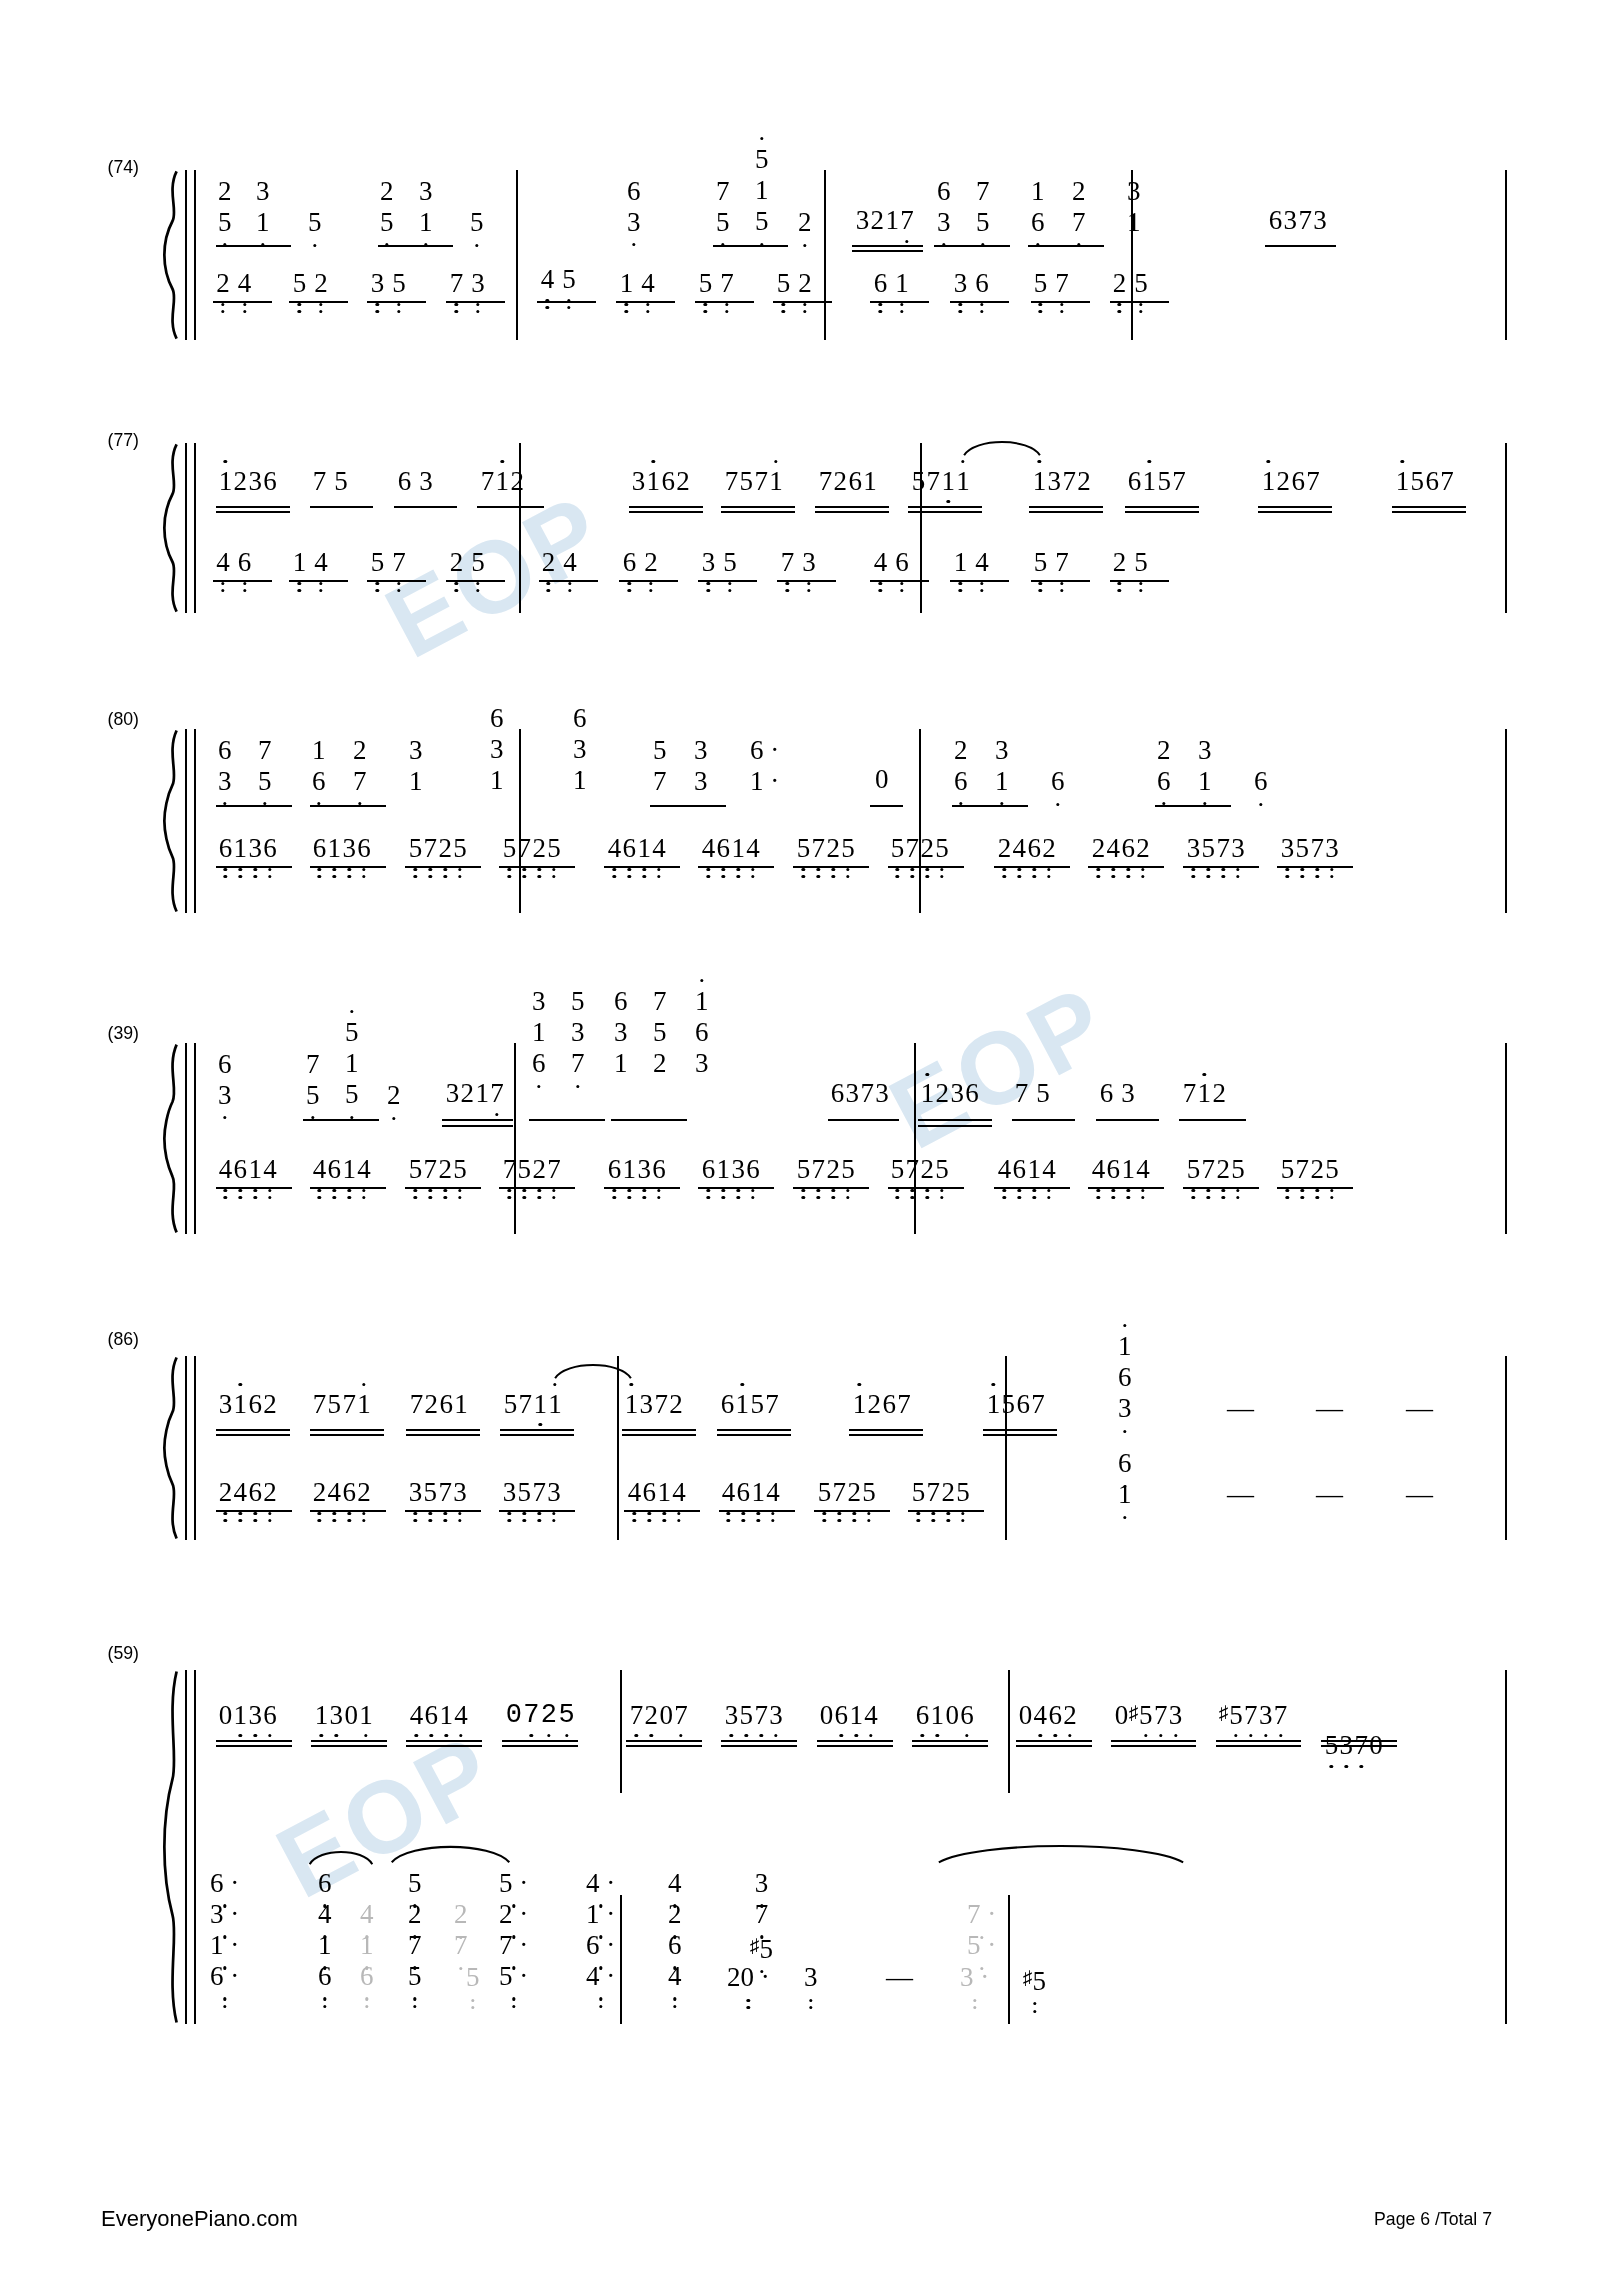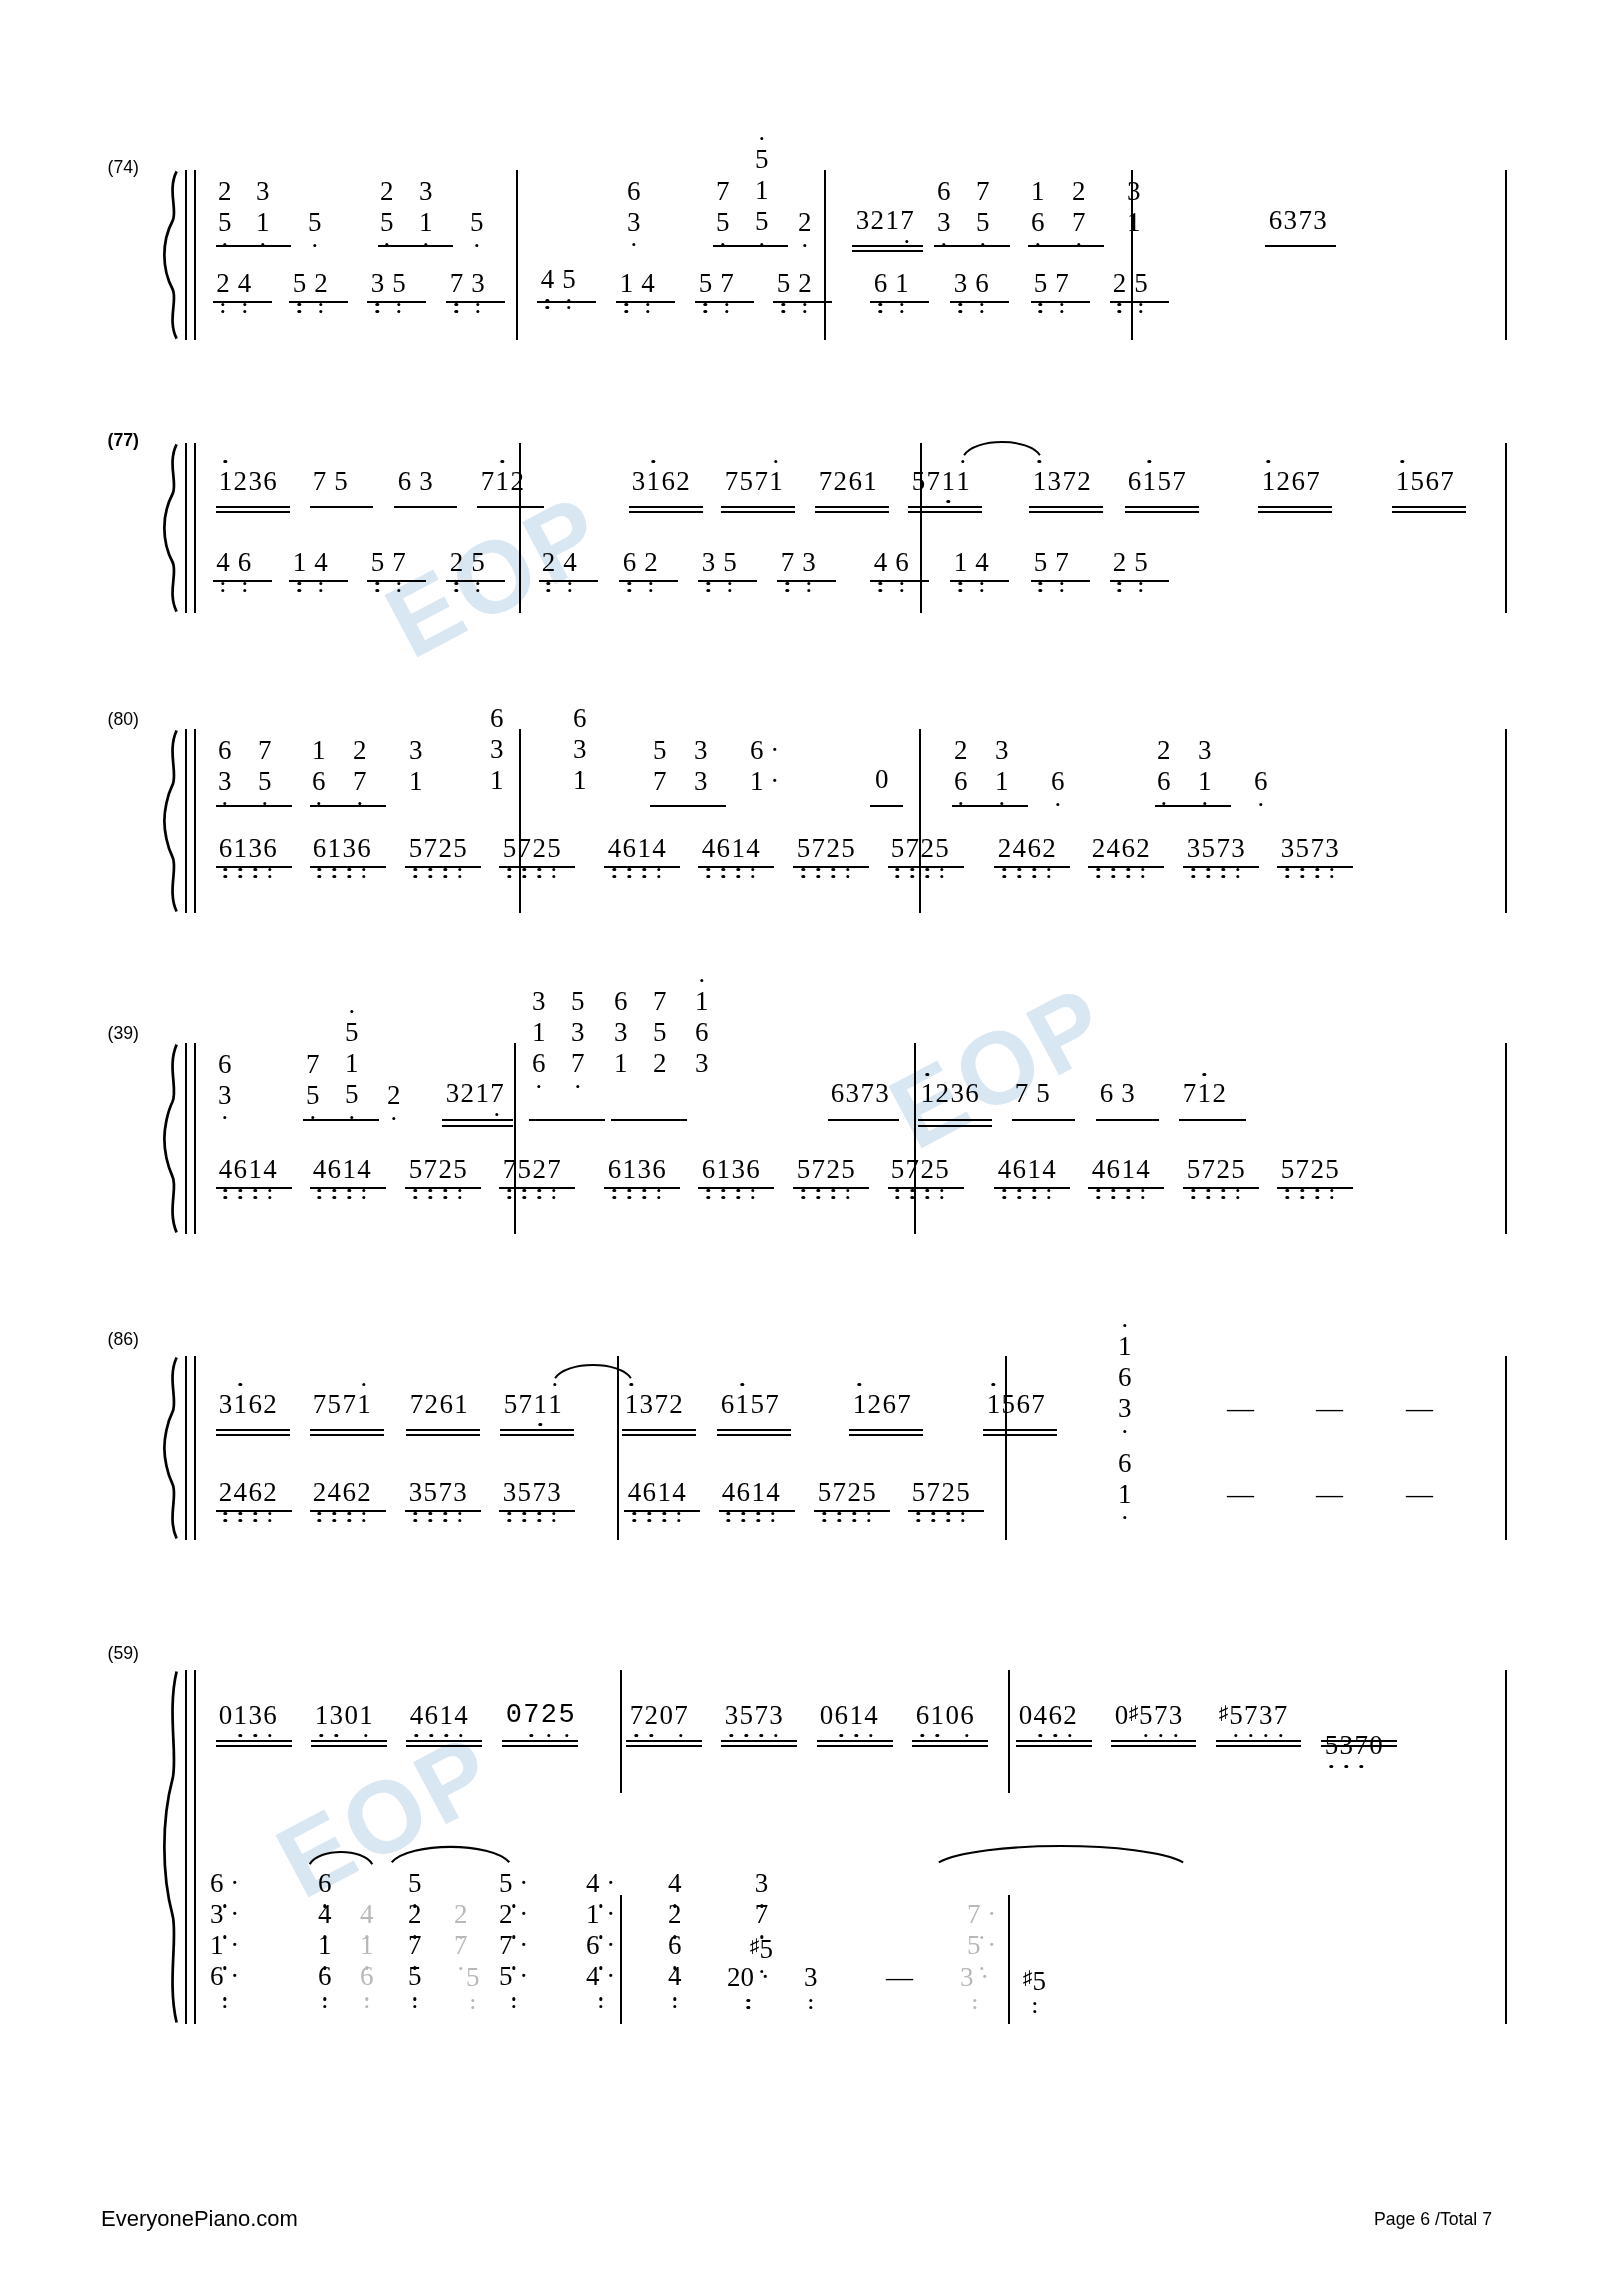--- a/index.html
+++ b/index.html
@@ -335,21 +335,21 @@
       </div>
       <div class="beam1" style="left:840px;top:35px;width:59px;"></div>
       <div class="grp" style="left:921px;top:4.1px;">
         <span class="num dot-dn2">2</span>&nbsp;<span class="num dot-dn2">5</span>
       </div>
       <div class="beam1" style="left:919px;top:35px;width:59px;"></div>
     </div>
   </div>
 
   <div class="system" style="top:416px;height:232px;">
-    <div class="measure-label" style="top:13.6px;font-weight:bold;">(77)</div>
+    <div class="measure-label" style="top:13.6px;">(77)</div>
 
     <div class="brace" style="top:27px;">
       <svg width="17.7" height="170" viewBox="0 0 26 250">
         <path d="M20 2 C6 30 22 60 14 75 C6 90 2 110 2 125 C2 140 6 160 14 175 C22 190 6 220 20 248" stroke="#000" stroke-width="4" fill="none"></path>
       </svg>
     </div>
     <div class="barline" style="left:83px;top:27px;height:170px;"></div>
     <div class="barline" style="left:92px;top:27px;height:170px;"></div>
     <div class="barline" style="left:417px;top:27px;height:170px;"></div>
     <div class="barline" style="left:818px;top:27px;height:170px;"></div>

